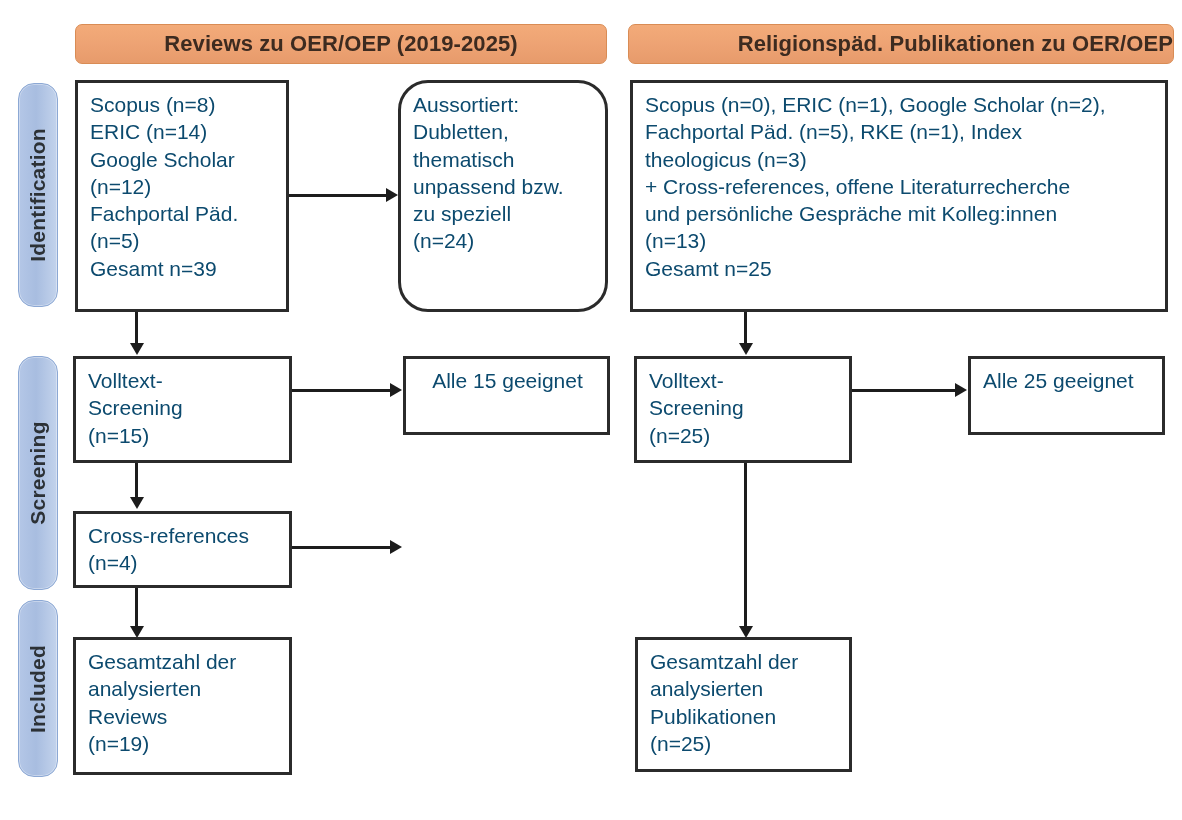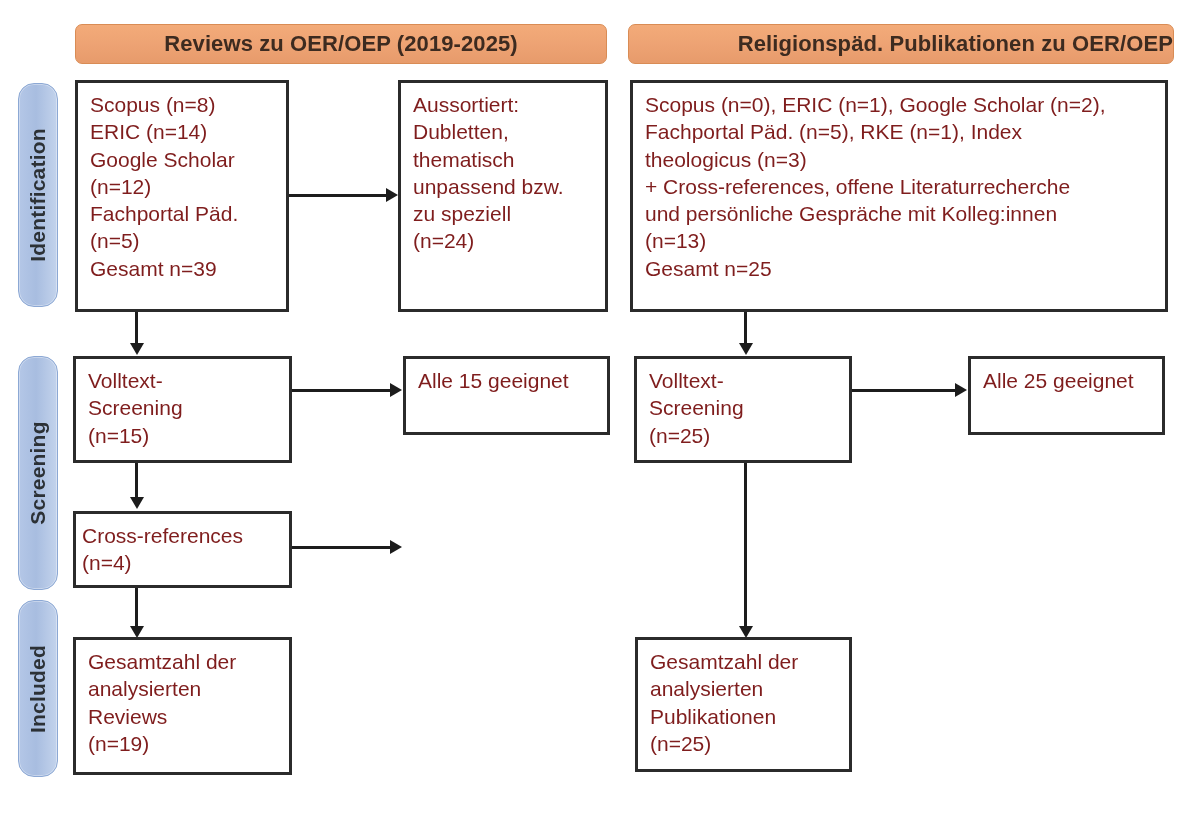--- a/index.html
+++ b/index.html
@@ -51,21 +51,21 @@
     letter-spacing: 0.1px;
   }
 
   
   .flow-box {
     position: absolute;
     background: #ffffff;
     border: 3px solid #2b2b2b;
     box-sizing: border-box;
     padding: 8px 10px 6px 12px;
-    color: #7f1d1d;
+    color: #0c4a6e;
     font-size: 21px;
     line-height: 1.30;
     white-space: pre-line;
     overflow: hidden;
   }
 
   
   .conn {
     position: absolute;
     background: #1c1c1c;
@@ -114,46 +114,46 @@
   </div>
 
   <div class="flow-box" style="left:75px; top:80px; width:214px; height:232px;">Scopus (n=8)
 ERIC (n=14)
 Google Scholar
 (n=12)
 Fachportal Päd.
 (n=5)
 Gesamt n=39</div>
 
-  <div class="flow-box" style="left:398px; top:80px; width:210px; height:232px;">Aussortiert:
+  <div class="flow-box" style="left:398px; top:80px; width:210px; height:232px;border-radius:30px;">Aussortiert:
 Dubletten,
 thematisch
 unpassend bzw.
 zu speziell
 (n=24)</div>
 
   <div class="conn h" style="left:289px; top:194px; width:98px;"></div>
   <div class="arrow-head right" style="left:386px; top:188px;"></div>
 
   <div class="conn v" style="left:135px; top:312px; height:32px;"></div>
   <div class="arrow-head down" style="left:130px; top:343px;"></div>
 
   <div class="flow-box" style="left:73px; top:356px; width:219px; height:107px;">Volltext-
 Screening
 (n=15)</div>
 
-  <div class="flow-box" style="left:403px; top:356px; width:207px; height:79px;">Alle 15 geeignet</div>
+  <div class="flow-box" style="left:403px; top:356px; width:207px; height:79px;text-align:center;">Alle 15 geeignet</div>
 
   <div class="conn h" style="left:292px; top:389px; width:99px;"></div>
   <div class="arrow-head right" style="left:390px; top:383px;"></div>
 
   <div class="conn v" style="left:135px; top:463px; height:35px;"></div>
   <div class="arrow-head down" style="left:130px; top:497px;"></div>
 
-  <div class="flow-box" style="left:73px; top:511px; width:219px; height:77px;padding-left:6px;">Cross-references
+  <div class="flow-box" style="left:73px; top:511px; width:219px; height:77px;">Cross-references
 (n=4)</div>
 
 
   <div class="conn h" style="left:292px; top:546px; width:99px;"></div>
   <div class="arrow-head right" style="left:390px; top:540px;"></div>
 
   <div class="conn v" style="left:135px; top:588px; height:40px;"></div>
   <div class="arrow-head down" style="left:130px; top:626px;"></div>
 
   <div class="flow-box" style="left:73px; top:637px; width:219px; height:138px;">Gesamtzahl der

